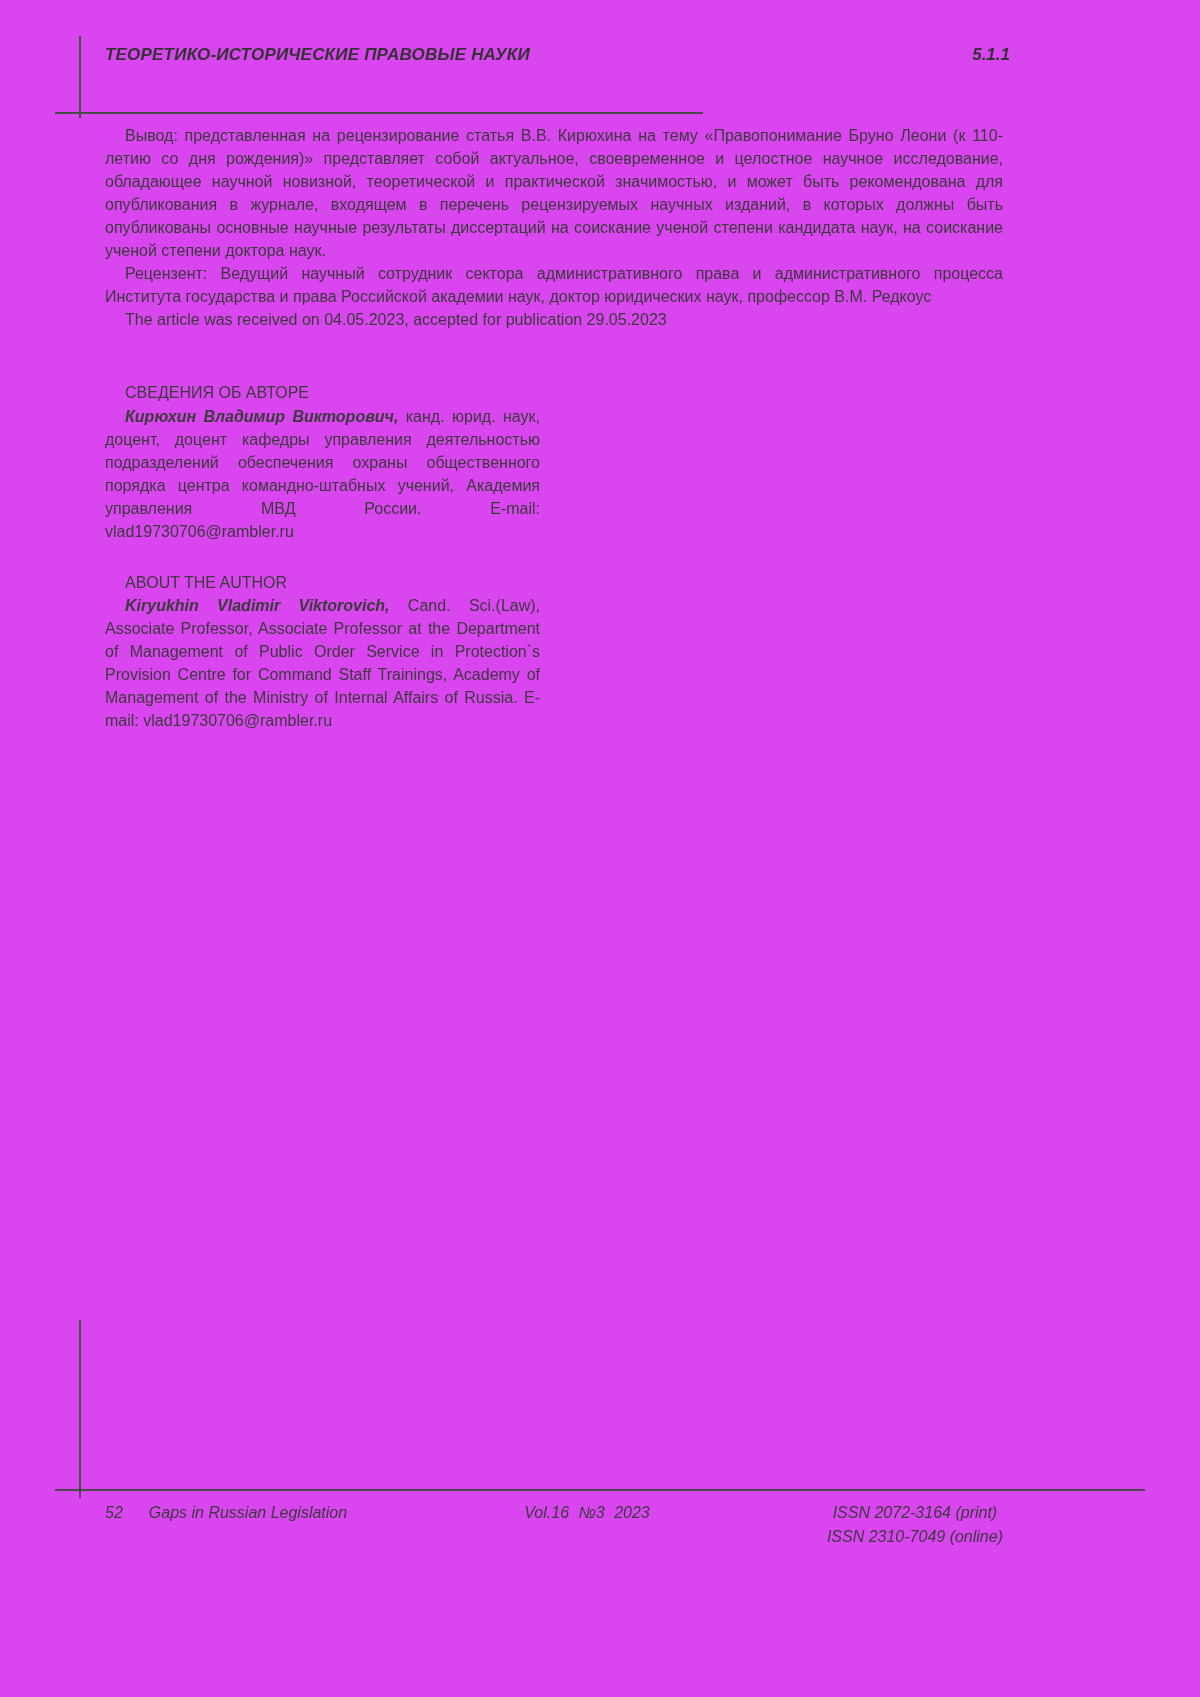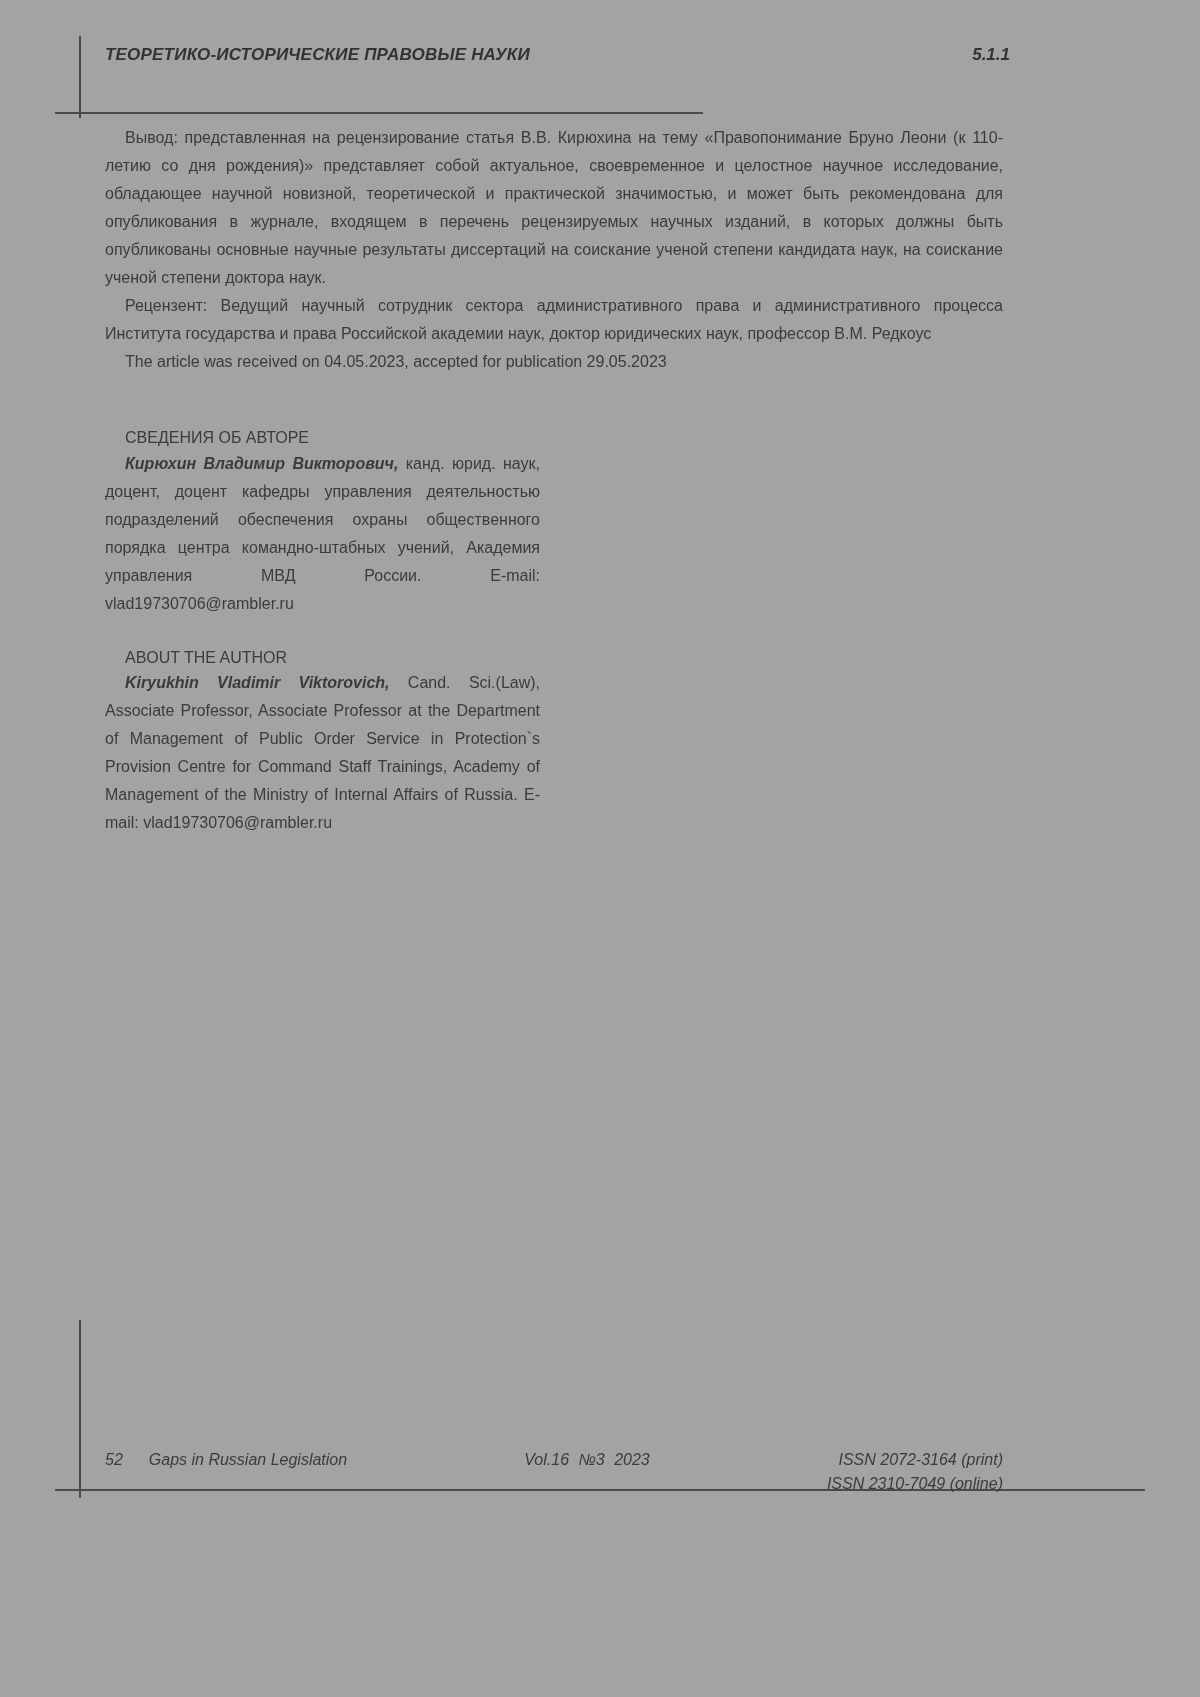--- a/index.html
+++ b/index.html
@@ -1,21 +1,21 @@
 <!DOCTYPE html>
 <html lang="ru"><head>
 <meta charset="utf-8">
 <style>
   * { margin: 0; padding: 0; box-sizing: border-box; }
   html, body { background: #ffffff; }
   .page {
     position: relative;
     width: 1200px;
     height: 1697px;
-    background: #a3a3a3;
+    background: #d946ef;
     font-family: "Liberation Sans", sans-serif;
     color: #3b3b3b;
     overflow: hidden;
   }
 
   
   .vline {
     position: absolute;
     width: 2px;
     background: #4a4a4a;
@@ -57,21 +57,21 @@
 
   
   .body {
     position: absolute;
     left: 105px;
     top: 124px;
     width: 898px;
   }
   .para {
     font-size: 16px;
-    line-height: 28px;
+    line-height: 23px;
     text-align: justify;
     text-indent: 20px;
     color: #3b3b3b;
   }
   .para.antiplagiat { margin-top: 62px; text-align: left; }
   .para.received-ru { margin-top: 22px; text-align: left; }
   .para.received-en { text-align: left; }
 
   .columns {
     margin-top: 50px;
@@ -88,34 +88,34 @@
   }
   .author-name {
     font-weight: bold;
     font-style: italic;
   }
 
   
   .footer {
     position: absolute;
     left: 105px;
-    top: 1448px;
+    top: 1501px;
     width: 898px;
     display: flex;
     justify-content: space-between;
     align-items: flex-start;
     font-size: 16px;
     font-style: italic;
     color: #3b3b3b;
     line-height: 23.5px;
     gap: 28px;
   }
   .footer-left { display: flex; gap: 26px; }
   .footer-center { word-spacing: 5px; }
-  .footer-right { text-align: right; }
+  .footer-right { text-align: center; }
 </style>
 </head>
 <body>
 
 <div class="page">
 
   <div class="vline top"></div>
 
   <header class="header">
     <div class="header-titles">

